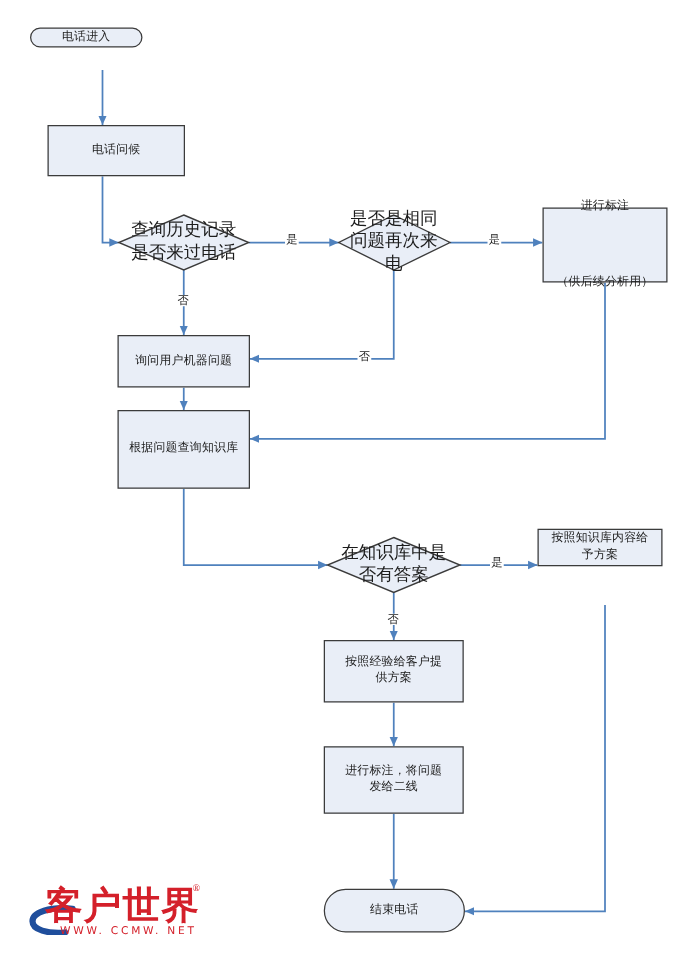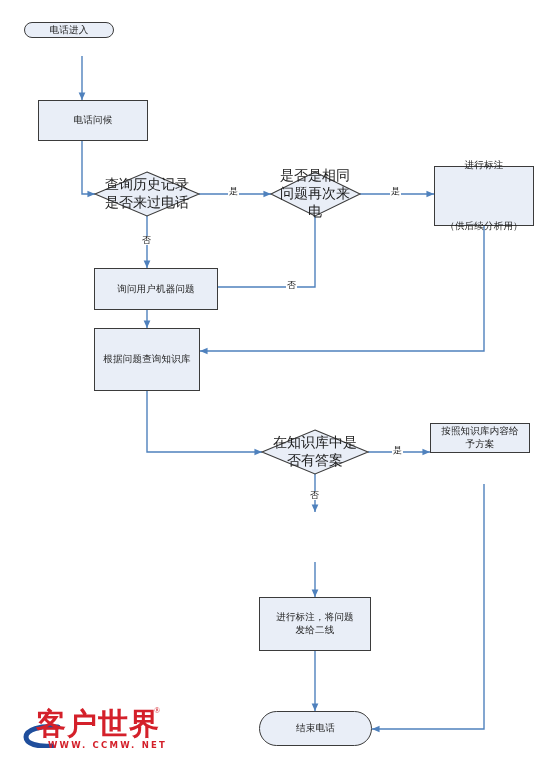--- a/index.html
+++ b/index.html
@@ -94,21 +94,21 @@
     top: 2px;
     font-size: 8px;
     color: #d4202a;
   }
   .logo-url {
     position: absolute;
     left: 26px;
     top: 36px;
     font-family: "DejaVu Sans", sans-serif;
     font-size: 8.5px;
-    font-weight: bold;
+    font-weight: normal;
     letter-spacing: 2.2px;
     color: #d4202a;
     white-space: nowrap;
   }
   .logo-swoosh {
     position: absolute;
     left: 0px;
     top: 20px;
     width: 44px;
     height: 24px;
@@ -177,38 +177,42 @@
 
   <div class="dec-label" style="left:277px; top:178px; width:76px; height:32px;">
     <span>是否是相同问题再次来电</span>
   </div>
 
   <div class="node proc" style="left:434px; top:166px; width:100px; height:60px; flex-direction:column;gap:48px;">
     <span>进行标注</span>
     <span>（供后续分析用）</span>
   </div>
 
-  <div class="node proc" style="left:94px; top:268px; width:124px; height:42px;">
+  <div class="node proc" style="left:94px; top:268px; width:106px; height:42px;">
     <span>询问用户机器问题</span>
   </div>
 
   <div class="node proc" style="left:94px; top:328px; width:106px; height:63px; flex-direction:row;">
     <span>根据问题查询知识</span>
     <span>库</span>
   </div>
 
   <div class="dec-label" style="left:270px; top:436px; width:90px; height:32px;">
     <span>在知识库中是否有答案</span>
   </div>
 
   <div class="node proc" style="left:430px; top:423px; width:100px; height:30px; flex-direction:column;">
     <span>按照知识库内容给</span>
     <span>予方案</span>
   </div>
 
+  <div class="node proc" style="left:259px; top:512px; width:112px; height:50px; flex-direction:column;">
+    <span>按照经验给客户提</span>
+    <span>供方案</span>
+  </div>
 
   <div class="node proc" style="left:259px; top:597px; width:112px; height:54px; flex-direction:column;">
     <span>进行标注，将问题</span>
     <span>发给二线</span>
   </div>
 
   <div class="node term" style="left:259px; top:711px; width:113px; height:35px;">
     <span>结束电话</span>
   </div>
 

